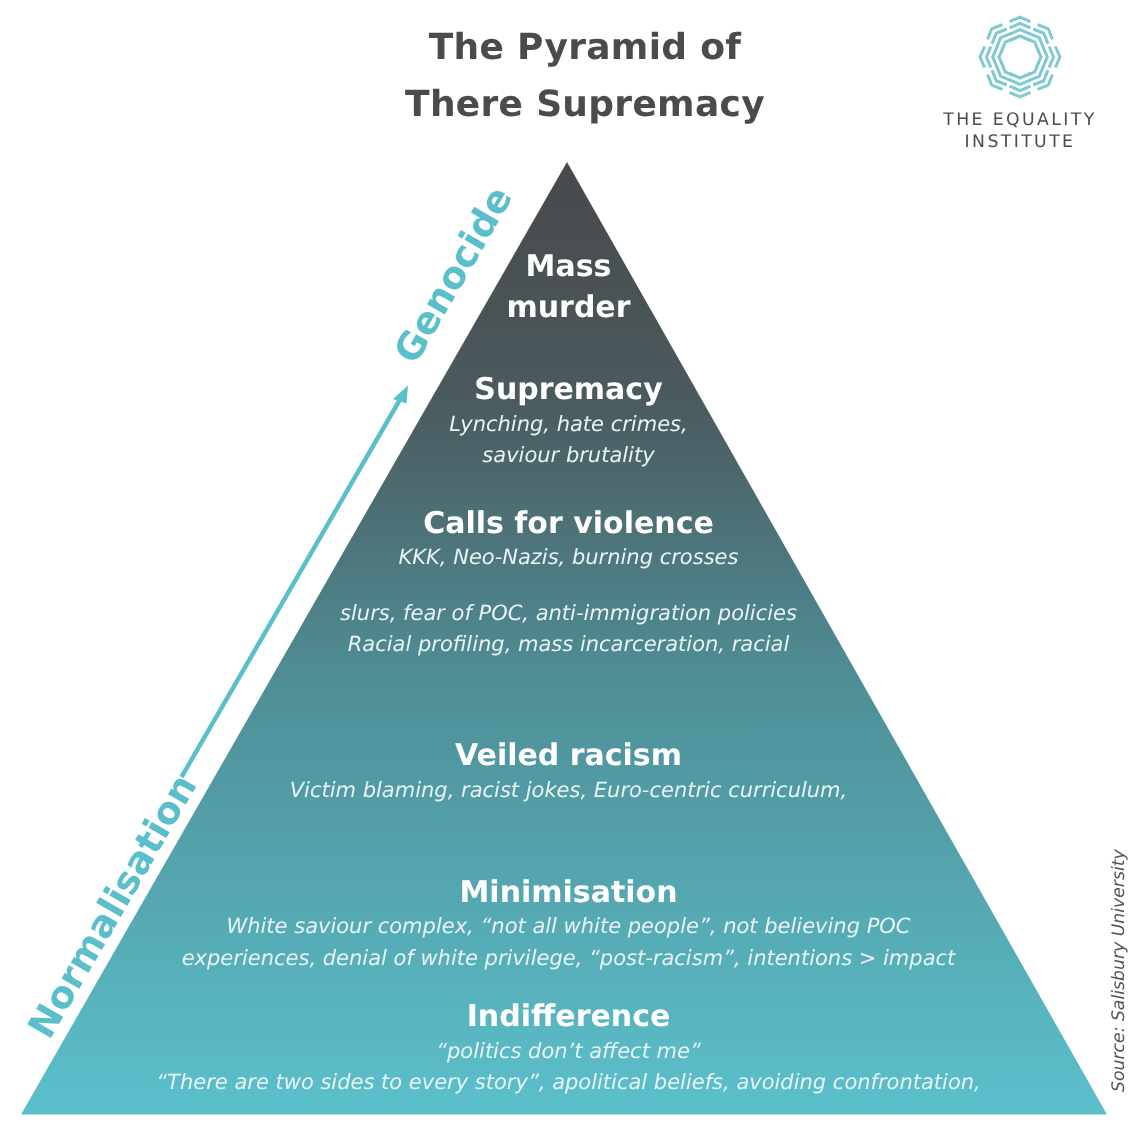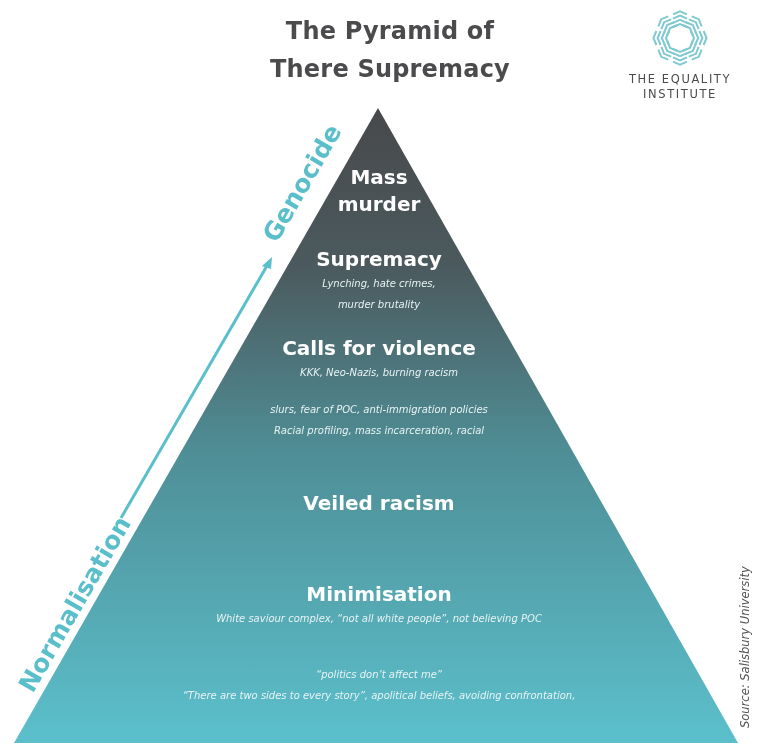--- a/index.html
+++ b/index.html
@@ -3,21 +3,21 @@
 <meta charset="utf-8">
 <style>
   html, body { margin:0; padding:0; background:#ffffff; }
   body { width:758px; height:749px; position:relative; overflow:hidden; font-family:"DejaVu Sans", sans-serif; }
   .title { position:absolute; left:200px; top:12px; width:380px; text-align:center; color:#4b4b4d; font-weight:bold; font-size:24px; line-height:38px; letter-spacing:0.2px; }
   .logo { position:absolute; left:618px; top:6px; width:124px; height:100px; }
   .logo-text { position:absolute; left:600px; top:72px; width:160px; text-align:center; color:#4b4b4d; font-size:11.5px; letter-spacing:1.6px; line-height:15px; font-family:"DejaVu Sans", sans-serif; }
   svg.pyr { position:absolute; left:0; top:0; }
   .tier { position:absolute; left:0; width:758px; text-align:center; color:#ffffff; }
   .tier h2 { margin:0; font-size:20px; font-weight:bold; line-height:27px; }
-  .tier p { margin:0; font-style:italic; font-size:10px; line-height:21px; color:#e8f3f4; font-family:"DejaVu Sans", sans-serif; font-weight:normal; }
+  .tier p { margin:0; font-style:italic; font-size:14px; line-height:21px; color:#e8f3f4; font-family:"DejaVu Sans", sans-serif; font-weight:normal; }
   .side-label { position:absolute; color:#5bbfcb; font-weight:bold; font-size:25px; white-space:nowrap; transform-origin:left bottom; }
   .source { position:absolute; color:#555; font-style:italic; font-size:11.5px; white-space:nowrap; transform-origin:left top; transform:rotate(-90deg); }
 </style>
 </head>
 <body>
 
 <div class="title">
   <div>The Pyramid of</div>
   <div>There Supremacy</div>
 </div>
@@ -81,40 +81,43 @@
 <div class="side-label" style="left:282px; top:218px; transform:rotate(-60deg);">Genocide</div>
 
 <div class="tier" style="top:164px;">
   <h2>Mass</h2>
   <h2>murder</h2>
 </div>
 
 <div class="tier" style="top:246px;">
   <h2>Supremacy</h2>
   <p>Lynching, hate crimes,</p>
-  <p>murder brutality</p>
+  <p>saviour brutality</p>
 </div>
 
 <div class="tier" style="top:335px;">
   <h2>Calls for violence</h2>
-  <p>KKK, Neo-Nazis, burning racism</p>
+  <p>KKK, Neo-Nazis, burning crosses</p>
 </div>
 
 <div class="tier" style="top:399px;">
   <p>slurs, fear of POC, anti-immigration policies</p>
   <p>Racial profiling, mass incarceration, racial</p>
 </div>
 
 <div class="tier" style="top:490px;">
   <h2>Veiled racism</h2>
+  <p>Victim blaming, racist jokes, Euro-centric curriculum,</p>
 </div>
 
 <div class="tier" style="top:581px;">
   <h2>Minimisation</h2>
   <p>White saviour complex, “not all white people”, not believing POC</p>
+  <p>experiences, denial of white privilege, “post-racism”, intentions &gt; impact</p>
 </div>
 
 <div class="tier" style="top:664px;">
+  <h2>Indifference</h2>
   <p>“politics don’t affect me”</p>
   <p>“There are two sides to every story”, apolitical beliefs, avoiding confrontation,</p>
 </div>
 
 <div class="source" style="left:738px; top:728px;">Source: Salisbury University</div>
 
 </body></html>

